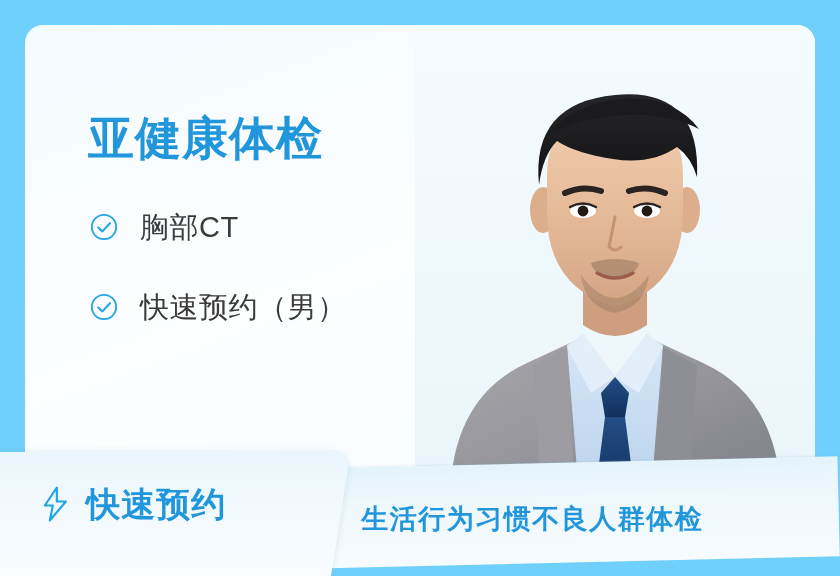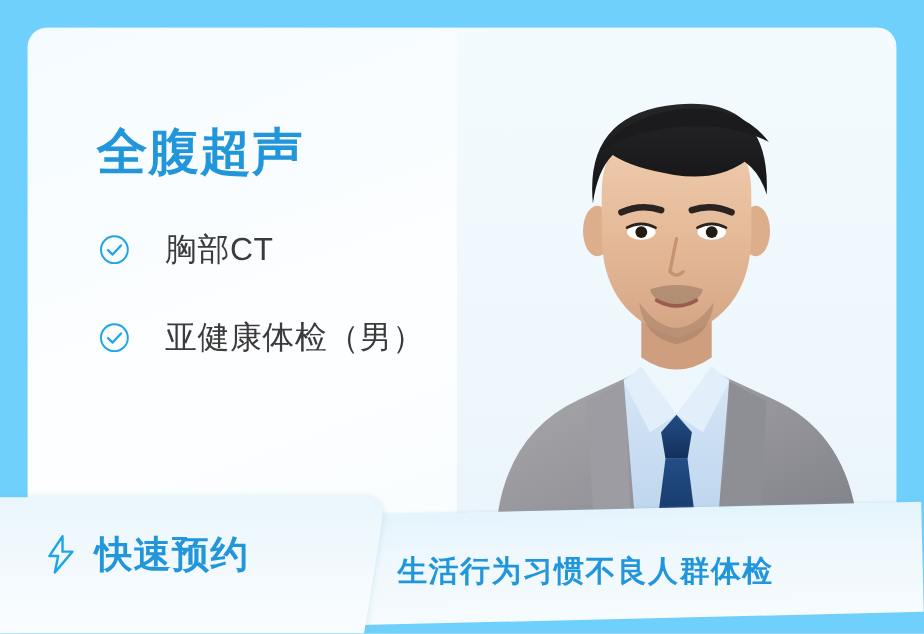--- a/index.html
+++ b/index.html
@@ -48,21 +48,21 @@
     list-style:none;
   }
   .feature-item {
     display:flex;
     align-items:center;
     height:40px;
     margin-bottom:40px;
   }
   .check-icon { flex:0 0 auto; width:28px; height:28px; display:block; }
   .feature-label {
-    margin-left:32px;
+    margin-left:22px;
     font-size:29px;
     color:#3B3B3B;
     letter-spacing:0.5px;
     white-space:nowrap;
     line-height:1;
     text-align:center;
   }
 
   
   .portrait {
@@ -125,42 +125,42 @@
     line-height:1;
   }
 </style>
 </head>
 <body>
 
 <div id="banner">
 
   <div class="card">
 
-    <div class="headline">全腹超声</div>
+    <div class="headline">亚健康体检</div>
 
     <ul class="feature-list">
 
       <li class="feature-item">
         <span>
           <svg class="check-icon" viewBox="0 0 28 28">
             <circle cx="14" cy="14" r="12.2" fill="none" stroke="#21A5E6" stroke-width="1.8"></circle>
             <polyline points="8.2,14.4 12.4,18.4 20.0,10.2" fill="none" stroke="#21A5E6" stroke-width="2.1" stroke-linecap="round" stroke-linejoin="round"></polyline>
           </svg>
         </span>
         <span class="feature-label">胸部CT</span>
       </li>
 
       <li class="feature-item">
         <span>
           <svg class="check-icon" viewBox="0 0 28 28">
             <circle cx="14" cy="14" r="12.2" fill="none" stroke="#21A5E6" stroke-width="1.8"></circle>
             <polyline points="8.2,14.4 12.4,18.4 20.0,10.2" fill="none" stroke="#21A5E6" stroke-width="2.1" stroke-linecap="round" stroke-linejoin="round"></polyline>
           </svg>
         </span>
-        <span class="feature-label">亚健康体检（男）</span>
+        <span class="feature-label">快速预约（男）</span>
       </li>
 
 
     </ul>
 
     <div class="portrait">
       <svg viewBox="0 0 400 470" xmlns="http://www.w3.org/2000/svg">
         <defs>
           <linearGradient id="photoBg" x1="0" y1="0" x2="0" y2="1">
             <stop offset="0%" stop-color="#F4FBFE"></stop>

